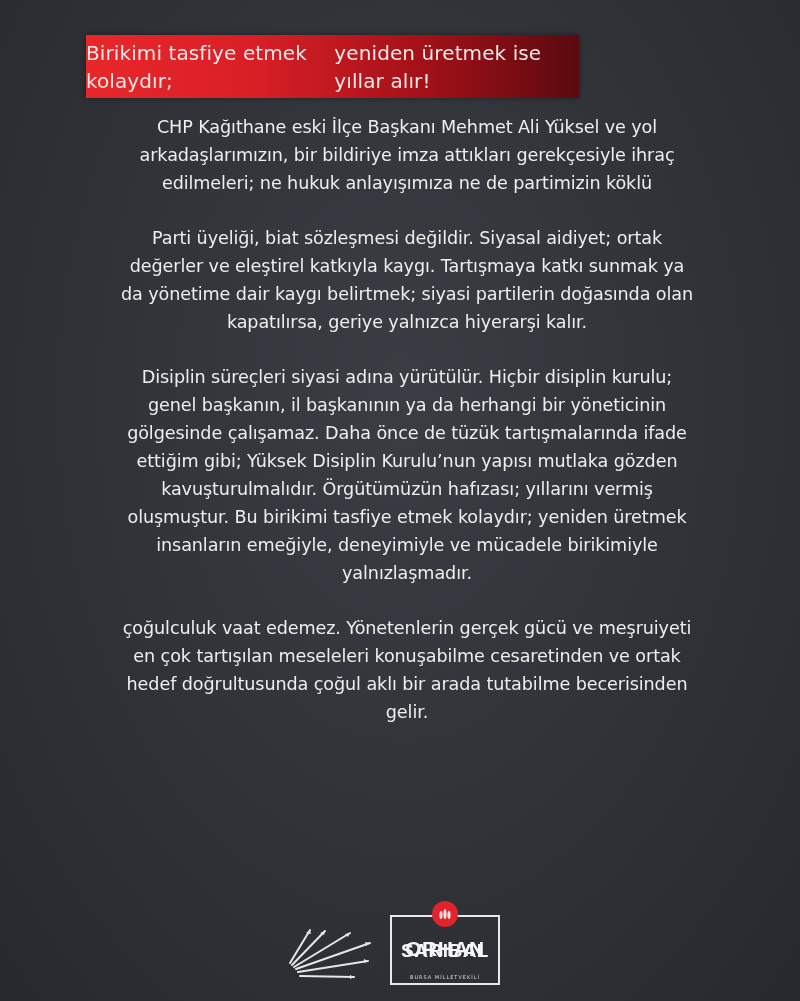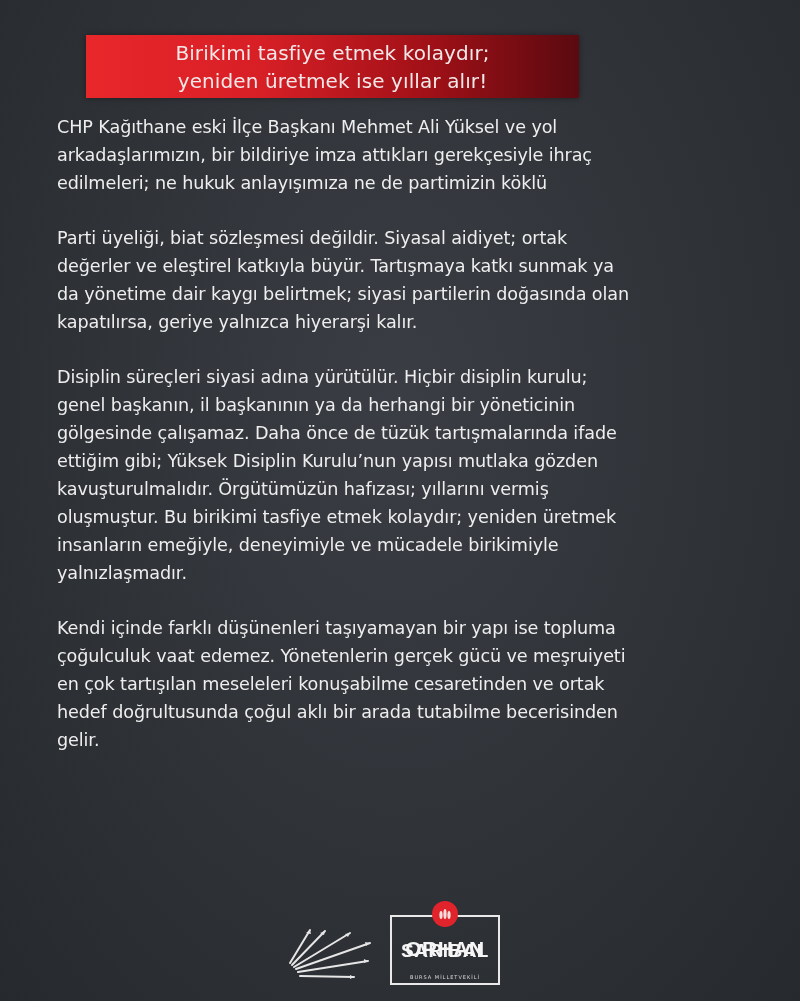--- a/index.html
+++ b/index.html
@@ -6,31 +6,32 @@
     body {
       width: 800px; height: 1001px; overflow: hidden;
       background: radial-gradient(ellipse at 50% 40%, #3a3e44 0%, #2f3237 55%, #26292d 100%);
       font-family: "DejaVu Sans", sans-serif;
       color: #f1f1f1;
       position: relative;
     }
     .banner-box {
       position: absolute; left: 86px; top: 35px; width: 493px; height: 63px;
       background: linear-gradient(90deg, #e8272a 0%, #d81f26 35%, #a01017 70%, #5a0a10 100%);
-      display: flex; flex-direction: column; align-items: center; justify-content: center;
+      display: flex; flex-direction: row; align-items: center; justify-content: center;
       box-shadow: 0 0 6px rgba(0,0,0,0.4);
     }
     .banner-box .line {
       font-size: 20px; line-height: 28px; color: #f3e8e8; letter-spacing: 0.1px;
     }
     .content {
       position: absolute; left: 57px; top: 113px; width: 700px;
     }
     .para {
       margin: 0 0 27px 0;
+      text-align: center;
     }
     .para .ln {
       display: block; font-size: 17.6px; line-height: 28px; white-space: nowrap;
       color: #eeeeee; letter-spacing: -0.1px;
     }
     .logo {
       position: absolute; left: 280px; top: 895px; width: 240px; height: 100px;
     }
     .rays { position: absolute; left: 0; top: 30px; width: 110px; height: 60px; }
     .namebox {
@@ -64,36 +65,35 @@
 </div>
 
 <div class="content">
   <div class="para">
     <span class="ln">CHP Kağıthane eski İlçe Başkanı Mehmet Ali Yüksel ve yol</span>
     <span class="ln">arkadaşlarımızın, bir bildiriye imza attıkları gerekçesiyle ihraç</span>
     <span class="ln">edilmeleri; ne hukuk anlayışımıza ne de partimizin köklü</span>
   </div>
   <div class="para">
     <span class="ln">Parti üyeliği, biat sözleşmesi değildir. Siyasal aidiyet; ortak</span>
-    <span class="ln">değerler ve eleştirel katkıyla büyür. Tartışmaya katkı sunmak ya</span>
+    <span class="ln">değerler ve eleştirel katkıyla kaygı. Tartışmaya katkı sunmak ya</span>
     <span class="ln">da yönetime dair kaygı belirtmek; siyasi partilerin doğasında olan</span>
     <span class="ln">kapatılırsa, geriye yalnızca hiyerarşi kalır.</span>
   </div>
   <div class="para">
     <span class="ln">Disiplin süreçleri siyasi adına yürütülür. Hiçbir disiplin kurulu;</span>
     <span class="ln">genel başkanın, il başkanının ya da herhangi bir yöneticinin</span>
     <span class="ln">gölgesinde çalışamaz. Daha önce de tüzük tartışmalarında ifade</span>
     <span class="ln">ettiğim gibi; Yüksek Disiplin Kurulu’nun yapısı mutlaka gözden</span>
     <span class="ln">kavuşturulmalıdır.  Örgütümüzün hafızası; yıllarını vermiş</span>
     <span class="ln">oluşmuştur. Bu birikimi tasfiye etmek kolaydır; yeniden üretmek</span>
     <span class="ln">insanların emeğiyle, deneyimiyle ve mücadele birikimiyle</span>
     <span class="ln">yalnızlaşmadır.</span>
   </div>
   <div class="para">
-    <span class="ln">Kendi içinde farklı düşünenleri taşıyamayan bir yapı ise topluma</span>
     <span class="ln">çoğulculuk vaat edemez. Yönetenlerin gerçek gücü ve meşruiyeti</span>
     <span class="ln">en çok tartışılan meseleleri konuşabilme cesaretinden ve ortak</span>
     <span class="ln">hedef doğrultusunda çoğul aklı bir arada tutabilme becerisinden</span>
     <span class="ln">gelir.</span>
   </div>
 </div>
 
 <div class="logo">
   <svg class="rays" viewBox="0 0 110 60">
     <g stroke="#e6e6e6" stroke-width="2" fill="none" stroke-linecap="round">

